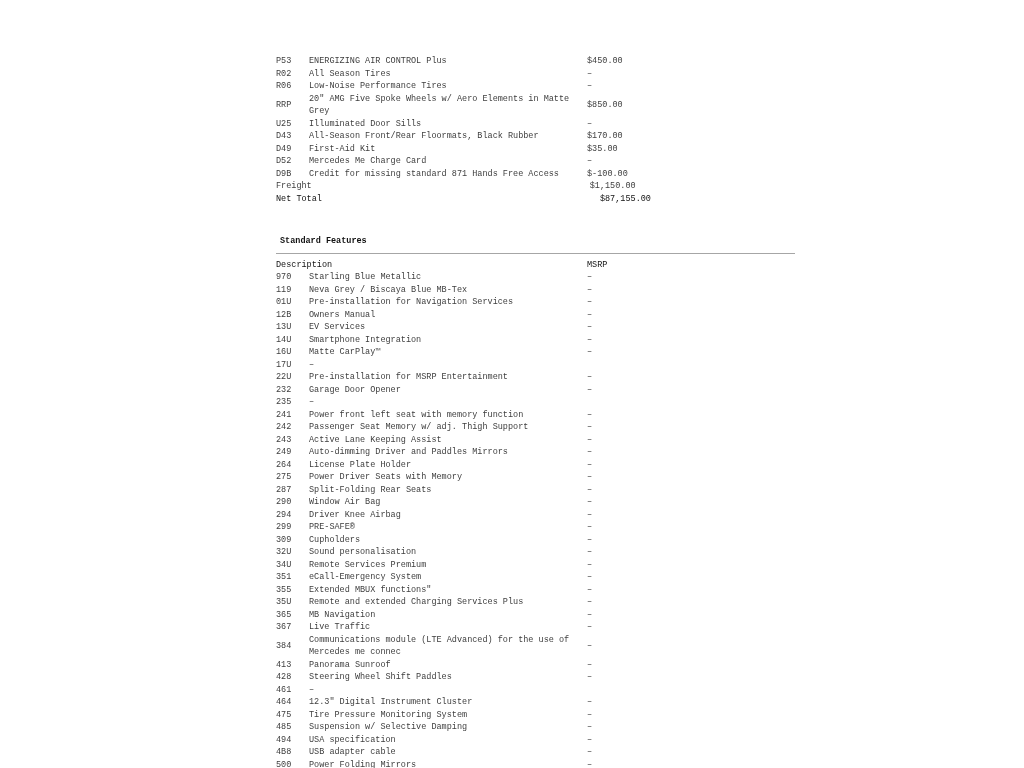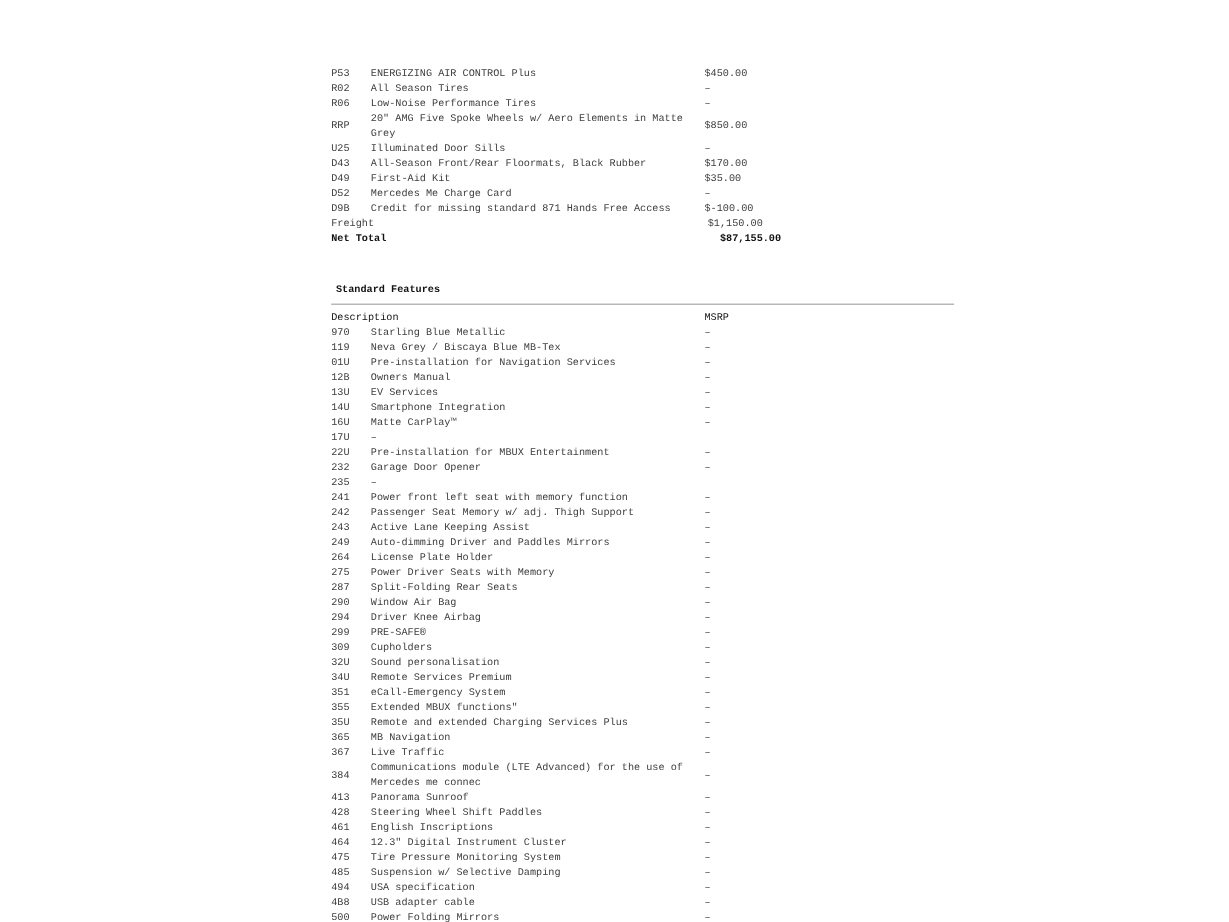--- a/index.html
+++ b/index.html
@@ -42,21 +42,21 @@
     white-space: nowrap;
   }
   .desc {
     flex: 0 0 278px;
   }
   .price {
     flex: 0 0 auto;
     white-space: nowrap;
   }
   .bold, .bold .code, .bold .price {
-    font-weight: bold;
+    font-weight: normal;
     color: #121212;
   }
   .features-title {
     margin: 4px;
     font-size: 8.5px;
     font-weight: bold;
     color: #121212;
     line-height: 12.5px;
   }
   .rule {
@@ -197,21 +197,21 @@
     <span class="price">–</span>
   </div>
 
   <div class="row">
     <span class="code">17U</span>
     <span class="price">–</span>
   </div>
 
   <div class="row">
     <span class="code">22U</span>
-    <span class="desc">Pre-installation for MBUX Entertainment</span>
+    <span class="desc">Pre-installation for MSRP Entertainment</span>
     <span class="price">–</span>
   </div>
 
   <div class="row">
     <span class="code">232</span>
     <span class="desc">Garage Door Opener</span>
     <span class="price">–</span>
   </div>
 
   <div class="row">
@@ -340,21 +340,20 @@
   </div>
 
   <div class="row">
     <span class="code">428</span>
     <span class="desc">Steering Wheel Shift Paddles</span>
     <span class="price">–</span>
   </div>
 
   <div class="row">
     <span class="code">461</span>
-    <span class="desc">English Inscriptions</span>
     <span class="price">–</span>
   </div>
 
   <div class="row">
     <span class="code">464</span>
     <span class="desc">12.3" Digital Instrument Cluster</span>
     <span class="price">–</span>
   </div>
 
   <div class="row">

